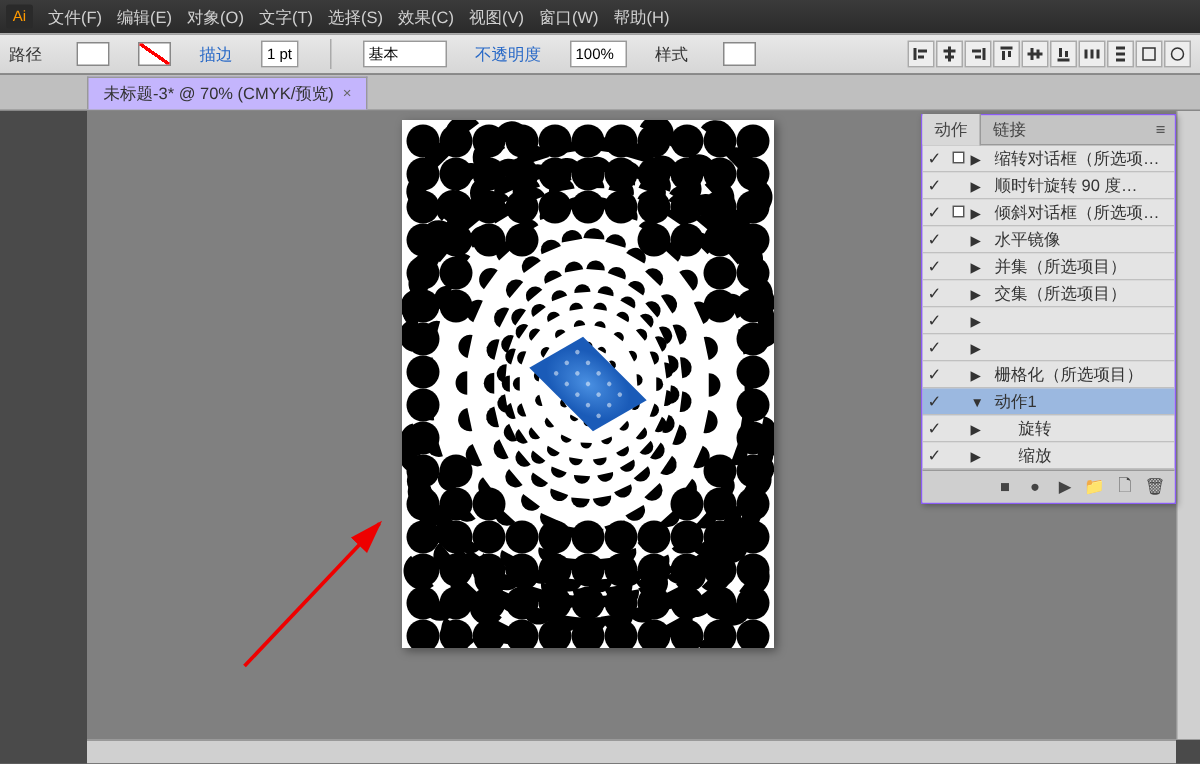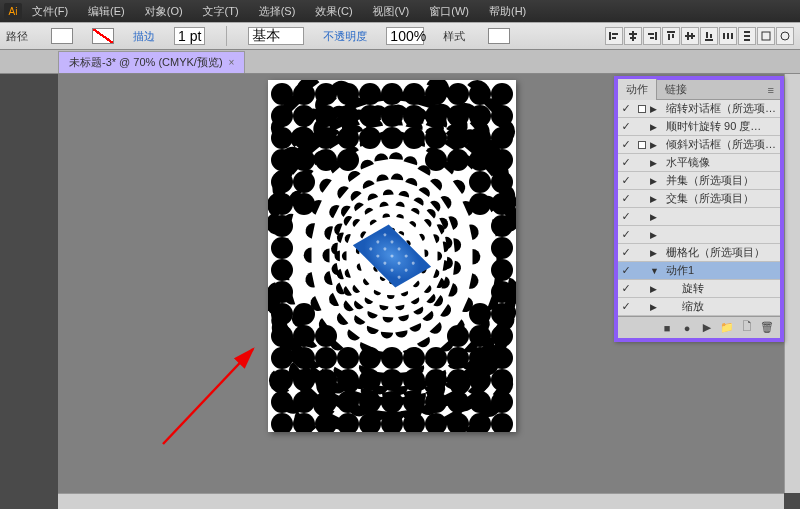--- a/index.html
+++ b/index.html
@@ -1,23 +1,23 @@
 <!DOCTYPE html>
 <html><head>
 <meta charset="utf-8">
 <style>
 *{margin:0;padding:0;box-sizing:border-box;font-family:"Microsoft YaHei","SimSun",sans-serif;font-size:11px;user-select:none}
 body{background:#4a4a4a;width:800px;height:509px;overflow:hidden;position:relative}
 .titlebar{height:22px;background:linear-gradient(#3b3b3b,#2a2a2a);display:flex;align-items:center;padding:0 4px;color:#ccc}
 .ai-badge{width:18px;height:16px;background:#2a2a2a;color:#ff9a00;font-weight:normal;display:flex;align-items:center;justify-content:center;border-radius:2px;margin-right:6px;font-size:10px}
-.menubar{display:flex;gap:12px}
+.menubar{display:flex;gap:2px}
 .menubar span{padding:2px 4px;color:#d0d0d0;cursor:default}
 .ctrlbar{height:28px;background:linear-gradient(#e8e8e8,#d6d6d6);border-top:1px solid #aaa;border-bottom:1px solid #888;display:flex;align-items:center;padding:0 6px;gap:19px}
 .ctrl-label{font-size:11px;color:#333;min-width:26px}
-.ctrl-box{height:18px;border:1px solid #999;background:#fff;display:inline-flex;align-items:center;padding:0 3px;font-size:14px}
+.ctrl-box{height:18px;border:1px solid #999;background:#fff;display:inline-flex;align-items:center;padding:0 3px;font-size:10px}
 .ctrl-swatch{width:22px;height:16px;border:1px solid #888;background:#fff;position:relative}
 .ctrl-swatch.slash::after{content:"";position:absolute;inset:0;background:linear-gradient(to top right,transparent 45%,red 45%,red 55%,transparent 55%)}
 .ctrl-link{color:#2a6ac7;font-size:11px;cursor:pointer}
 .ctrl-sep{width:1px;height:20px;background:#aaa;margin:0 2px}
 .align-icons{display:flex;gap:1px;margin-left:auto}
 .align-ic{width:18px;height:18px;border:1px solid #aaa;background:#eee;display:flex;align-items:center;justify-content:center}
 .align-ic svg{width:12px;height:12px}
 .tabbar{height:24px;background:#bfbfbf;border-bottom:1px solid #888;display:flex;align-items:flex-end;padding-left:58px}
 .doc-tab{background:#c4b5fd;border:1px solid #999;border-bottom:none;padding:3px 10px;font-size:11px;color:#333;display:flex;gap:6px;align-items:center}
 .tab-x{color:#666;font-size:10px;cursor:pointer}
@@ -32,21 +32,21 @@
 .tool svg{width:14px;height:14px}
 .tool-divider{grid-column:1/3;height:1px;background:#aaa;margin:2px 0}
 .fillstroke{grid-column:1/3;height:34px;position:relative}
 .fs-fill{position:absolute;left:4px;top:2px;width:20px;height:20px;background:#fff;border:1px solid #333}
 .fs-stroke{position:absolute;left:14px;top:12px;width:20px;height:20px;border:2px solid #000;background:#fff}
 .fs-stroke::after{content:"";position:absolute;inset:2px;border:1px solid #333;background:linear-gradient(to top right,transparent 45%,red 45%,red 55%,transparent 55%)}
 .color-mode{grid-column:1/3;display:flex;gap:1px;justify-content:center}
 .cm{width:13px;height:13px;border:1px solid #555}
 .cm1{background:#fff}.cm2{background:linear-gradient(#000,#fff)}.cm3{background:#000}
 .screen-mode{grid-column:1/3;display:flex;justify-content:center;padding:3px 0}
-.actions-panel{position:absolute;right:16px;top:76px;width:170px;background:#d8d8d8;border:4px solid #8b5cf6;box-shadow:1px 1px 4px rgba(0,0,0,.3)}
+.actions-panel{position:absolute;right:16px;top:76px;width:170px;background:#d8d8d8;border:1px solid #8b5cf6;box-shadow:1px 1px 4px rgba(0,0,0,.3)}
 .panel-tabs{height:20px;background:#c4c4c4;border-bottom:1px solid #999;display:flex;align-items:center}
 .ptab{padding:3px 8px;font-size:11px;color:#444;cursor:pointer}
 .ptab.act{background:#d8d8d8;border-right:1px solid #999}
 .panel-menu{margin-left:auto;padding:0 6px;color:#555;cursor:pointer}
 .action-list{max-height:220px;overflow:hidden}
 .arow{display:flex;align-items:center;height:18px;border-bottom:1px solid #c0c0c0;background:#e4e4e4;font-size:10px;color:#333}
 .arow.selected{background:#9bb8e0}
 .acol-ck{width:16px;text-align:center;color:#333}
 .acol-bx{width:16px;text-align:center}
 .acol-bx .sq{display:inline-block;width:8px;height:8px;border:1px solid #555;background:#fff}

